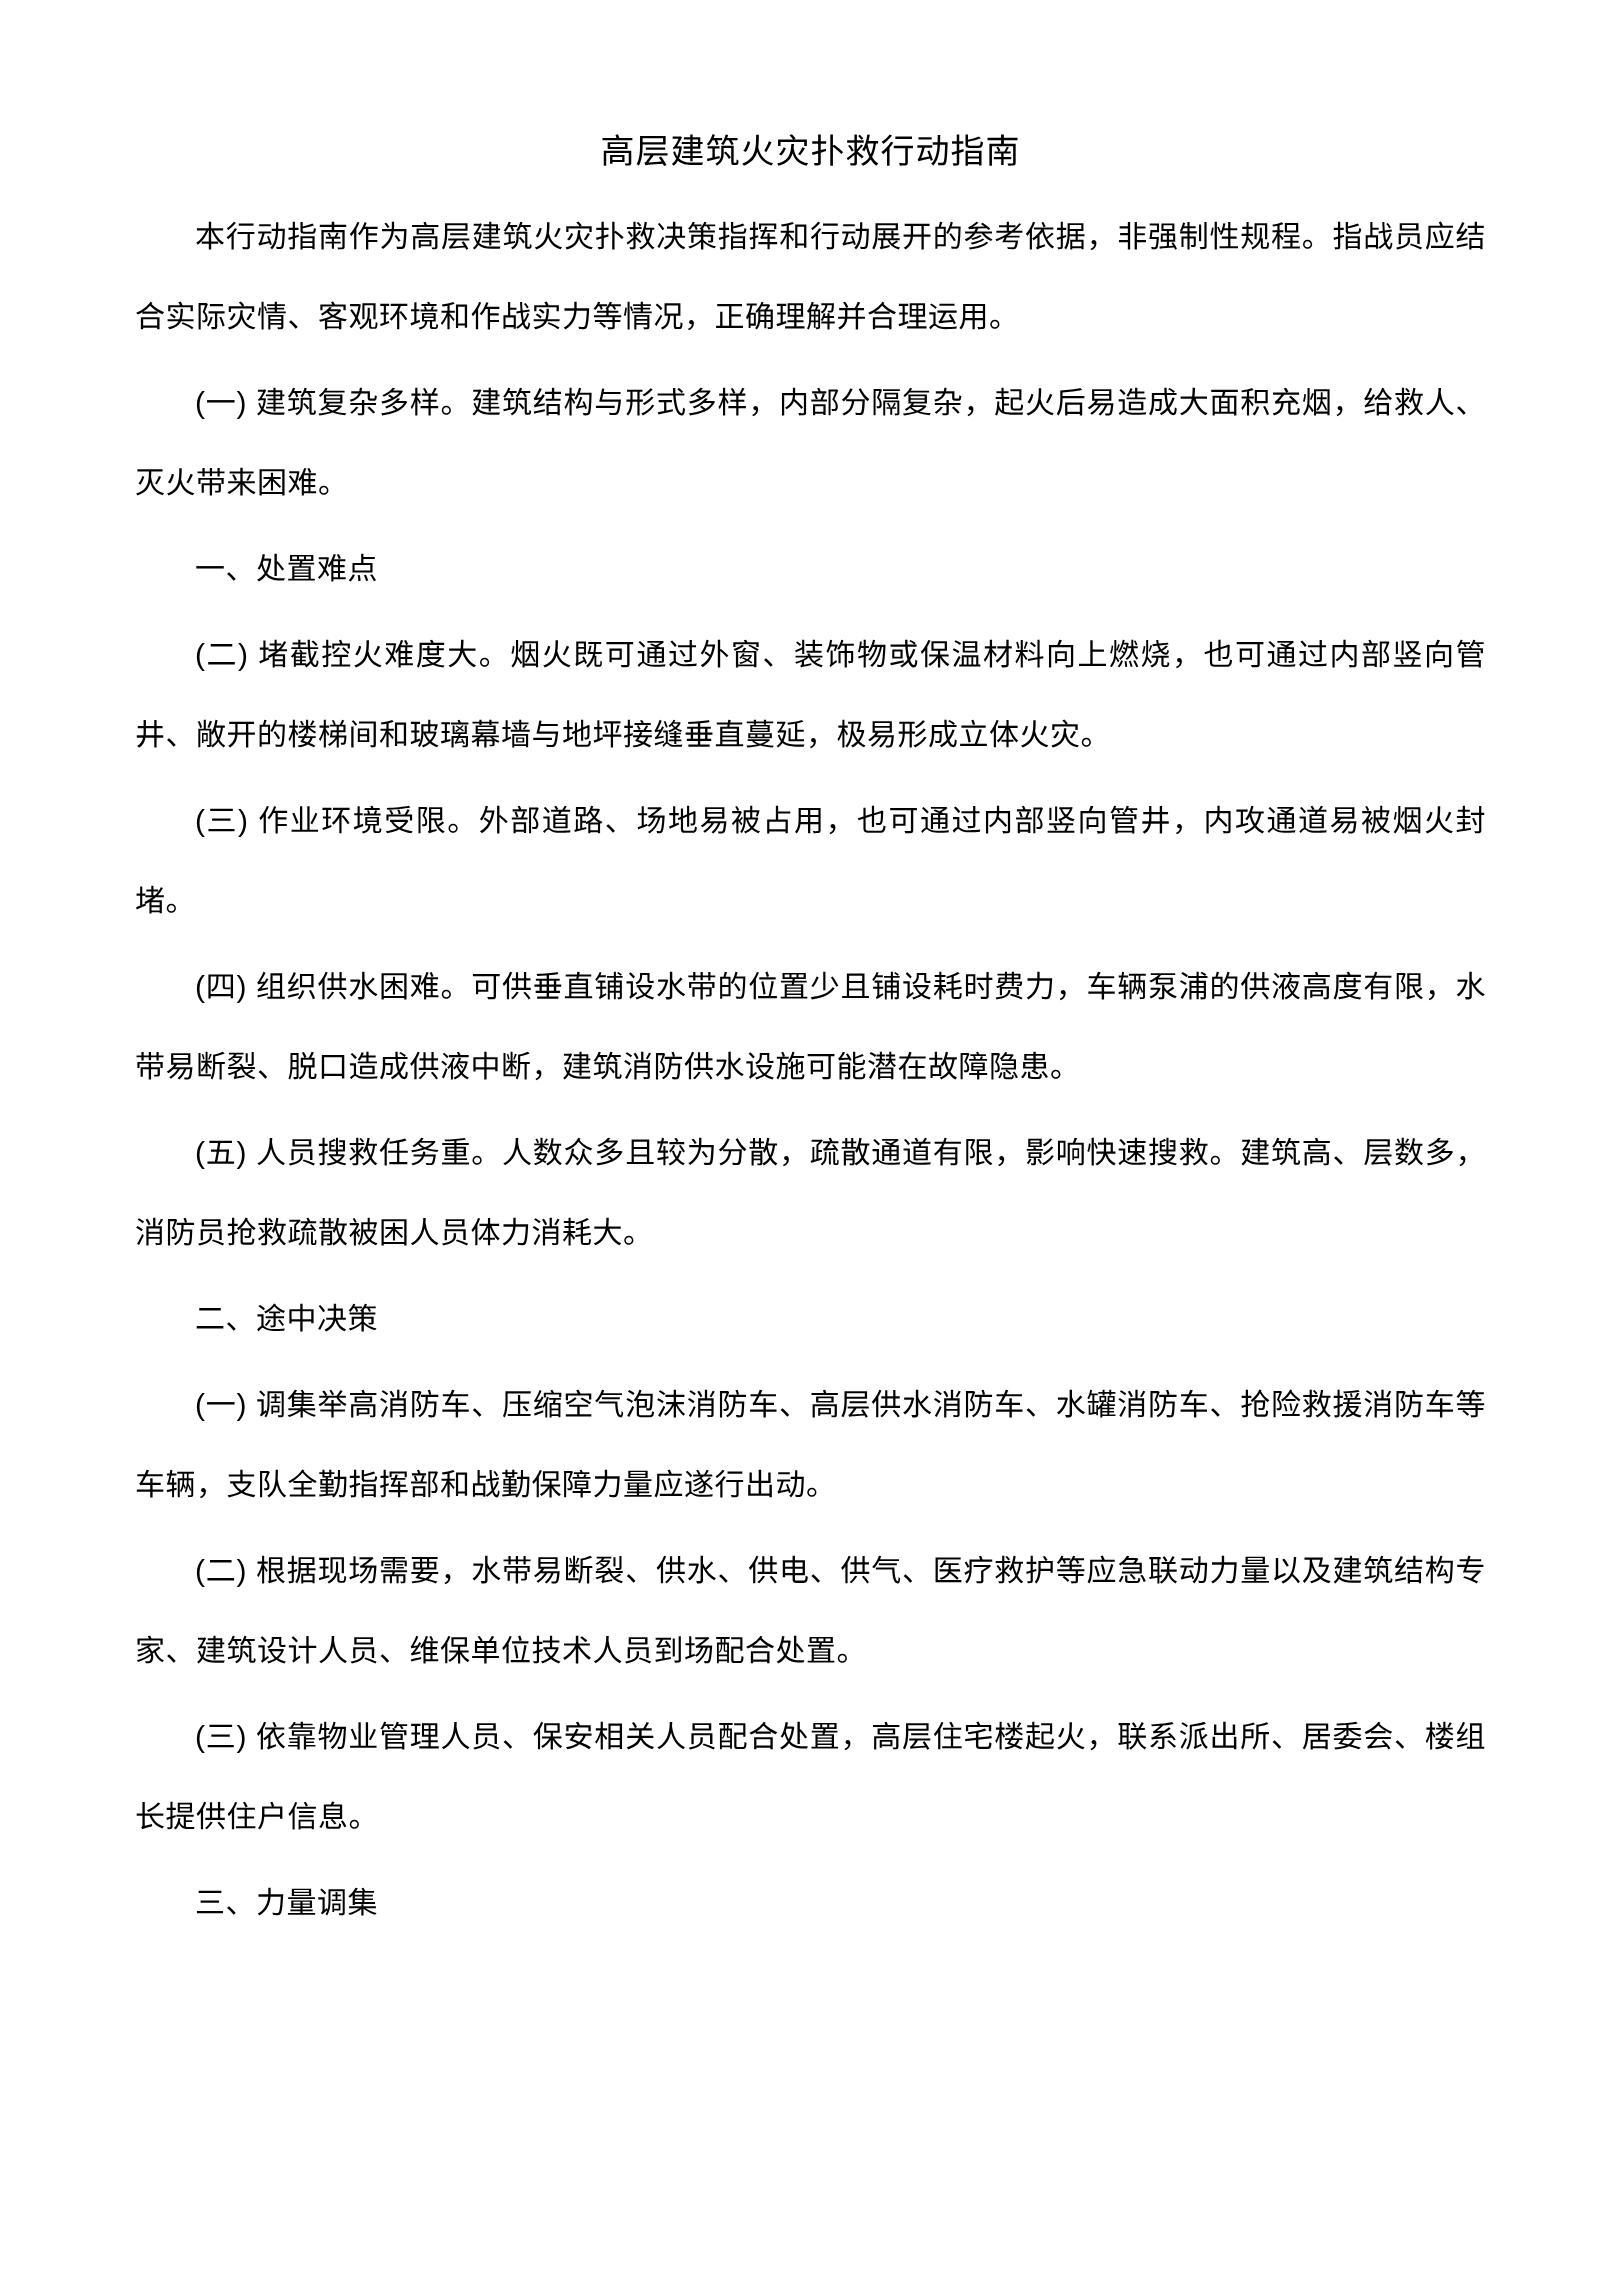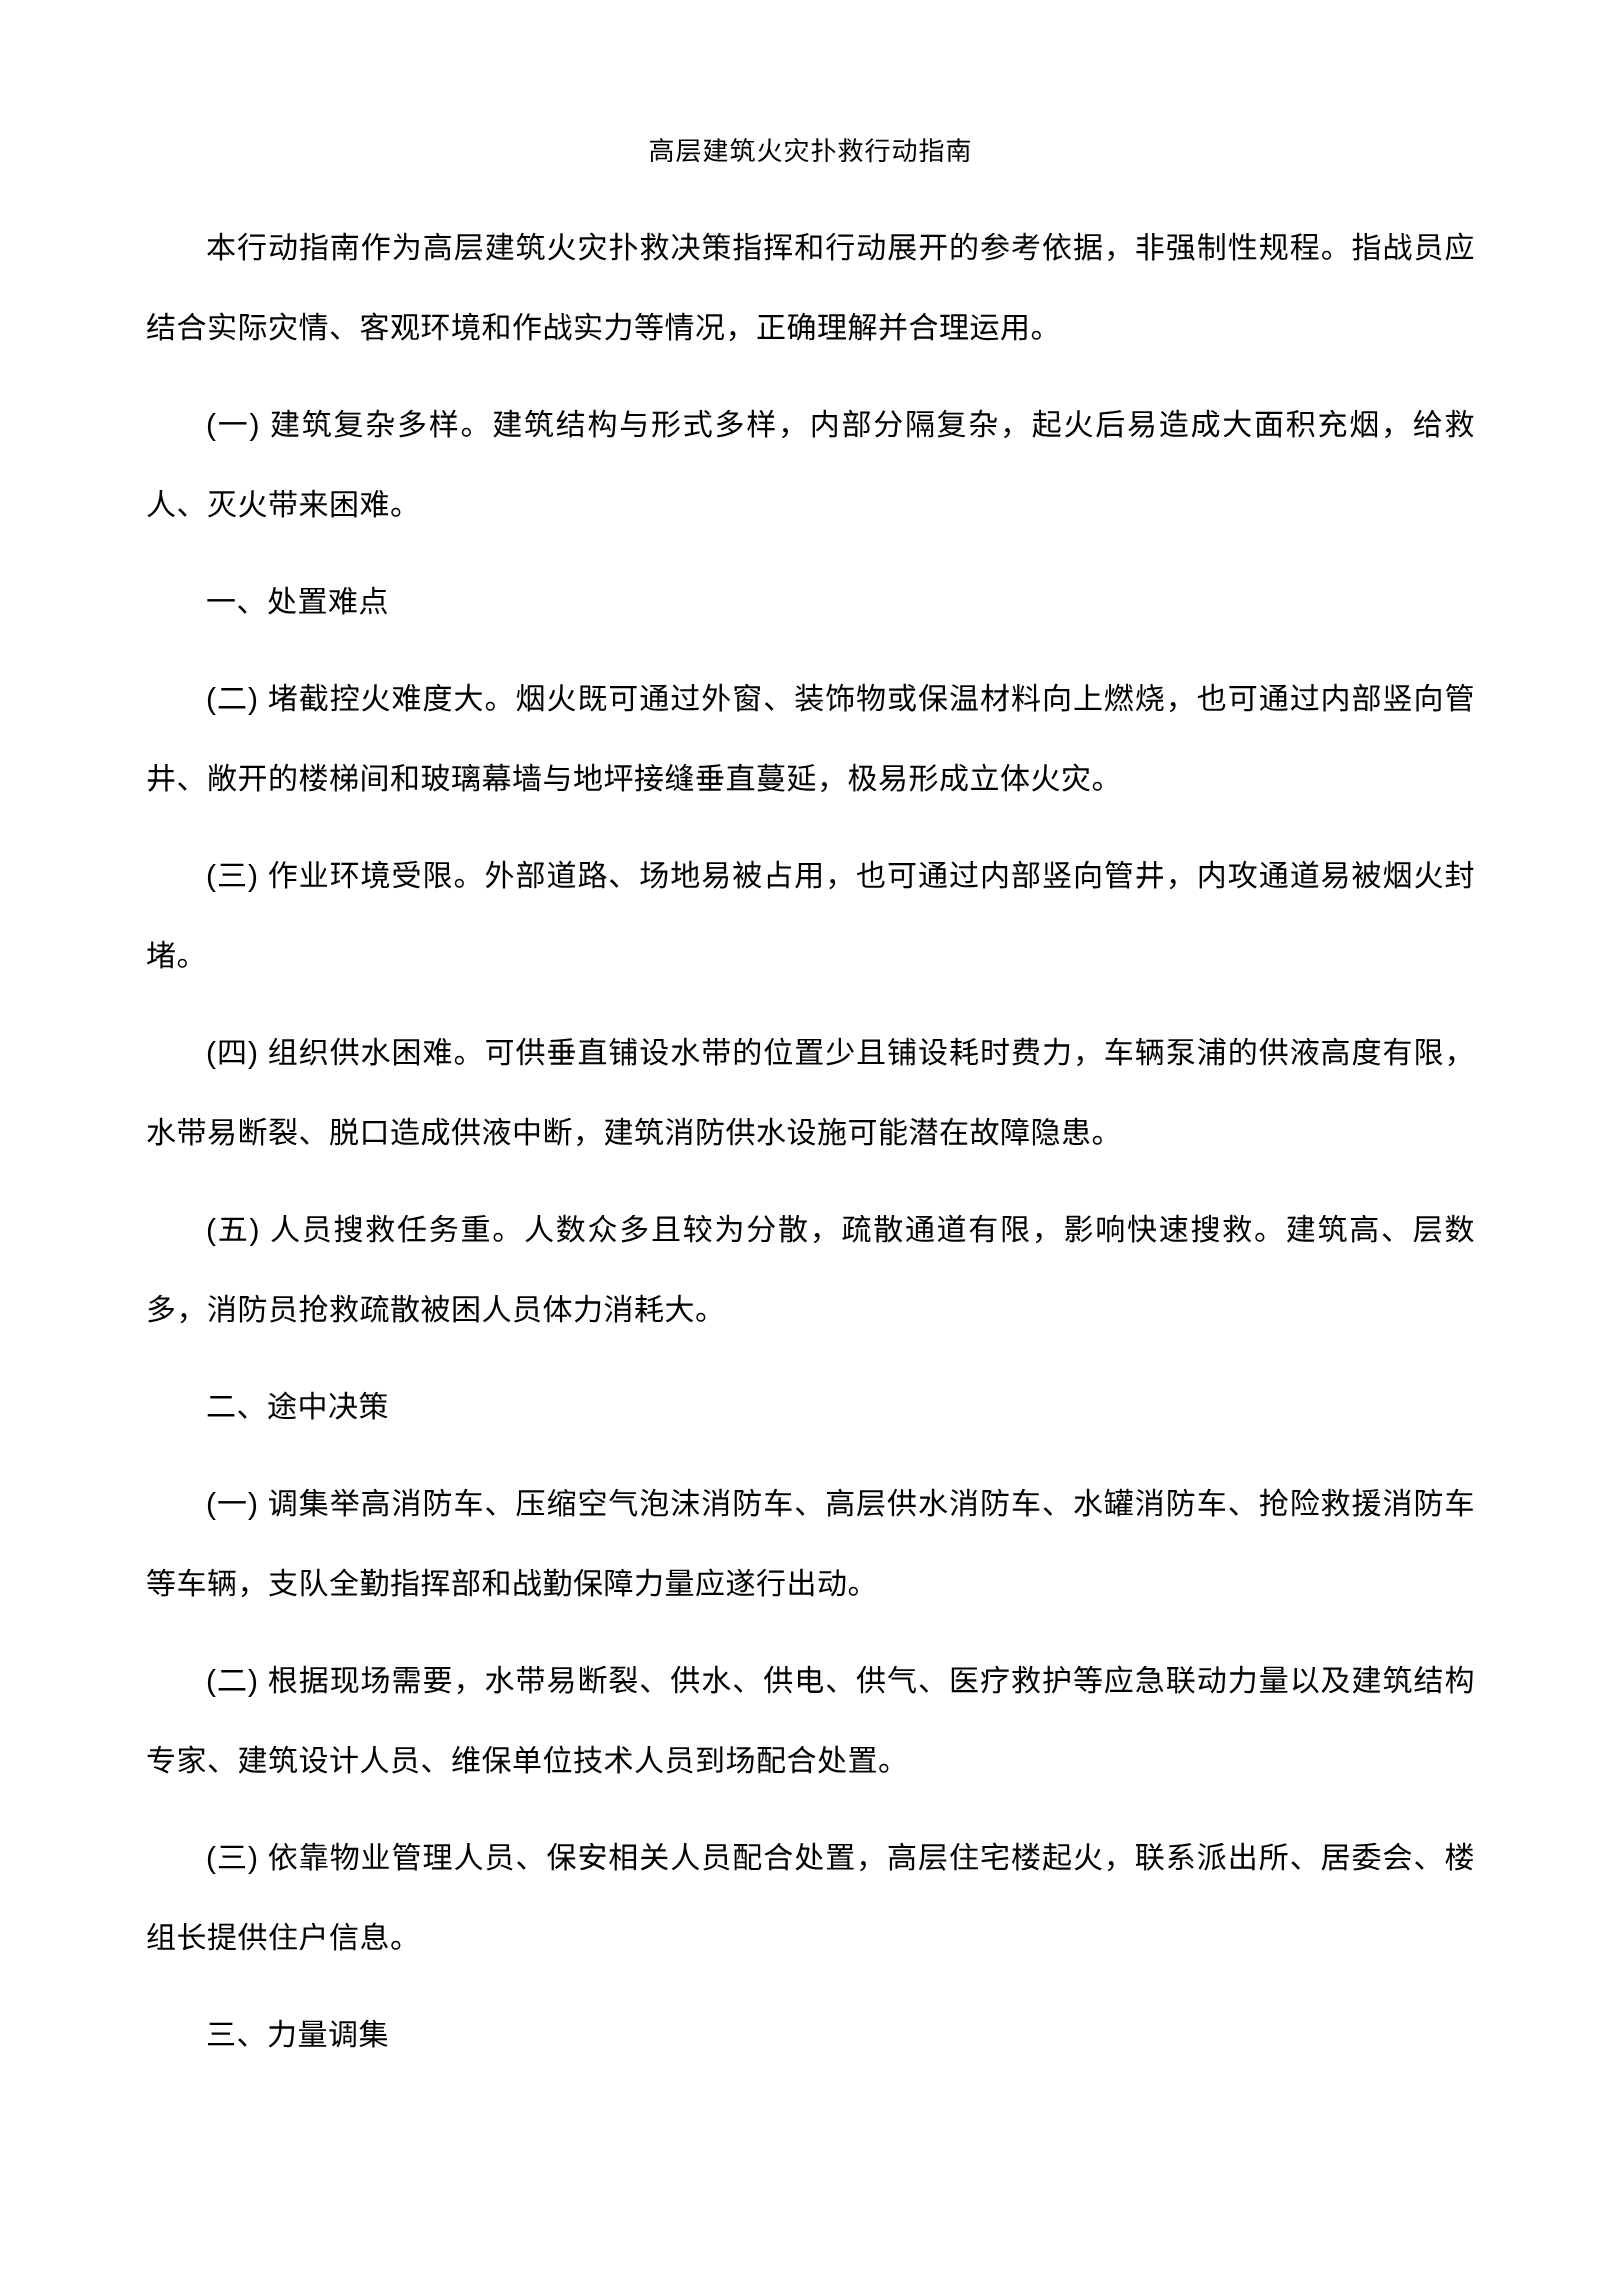--- a/index.html
+++ b/index.html
@@ -12,32 +12,32 @@
     width: 1621px;
     height: 2293px;
     box-sizing: border-box;
     background: #ffffff;
     padding: 111px 129px 0 129px;
     overflow: hidden;
     font-family: "Liberation Sans", "DejaVu Sans", sans-serif;
     color: #000000;
   }
   .doc-title {
-    font-size: 26px;
+    font-size: 34px;
     font-weight: 400;
     line-height: 80px;
     text-align: center;
     margin: 0;
     letter-spacing: 1px;
   }
   .para {
     font-size: 30px;
     font-weight: 400;
     line-height: 80px;
-    margin: 17px;
+    margin: 6px;
     text-align: justify;
     text-indent: 2em;
     letter-spacing: 0.5px;
     word-break: break-all;
   }
 </style>
 </head>
 <body>
 
 <div class="page">

